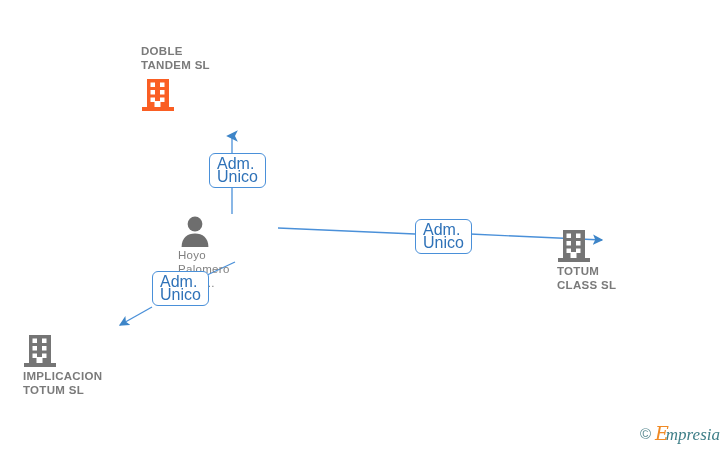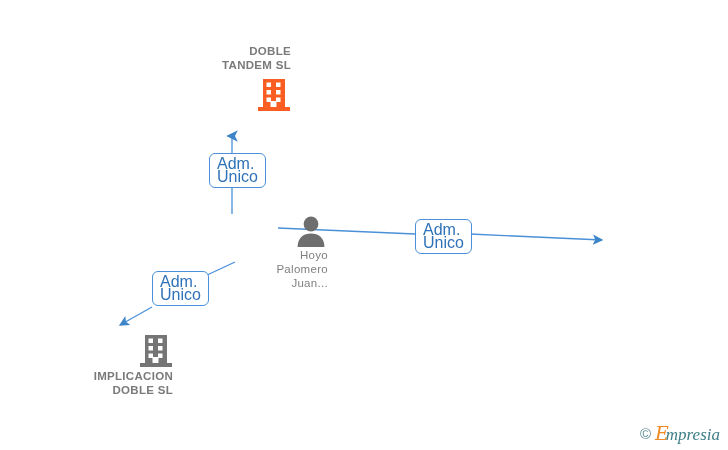--- a/index.html
+++ b/index.html
@@ -21,21 +21,21 @@
   #edge-layer {
     position: absolute;
     left: 0;
     top: 0;
     width: 728px;
     height: 450px;
   }
 
   .node {
     position: absolute;
-    text-align: right;
+    text-align: left;
     width: 150px;
     margin-left: -75px;
   }
   .node .icon-wrap {
     display: block;
     line-height: 0;
   }
   .node-label {
     font-size: 11.5px;
     line-height: 14px;
@@ -159,37 +159,54 @@
       <svg width="34" height="34" viewBox="0 0 34 34" aria-hidden="true">
         <circle cx="17" cy="10" r="7.4" fill="#6e6e6e"></circle>
         <path d="M3.6,33 C3.6,23.6 9.5,19.4 17,19.4 C24.5,19.4 30.4,23.6 30.4,33 Z" fill="#6e6e6e"></path>
       </svg>
     </span>
     <div class="node-label person">Hoyo
 Palomero
 Juan...</div>
   </div>
 
-
-  <div class="node below" style="left:98px; top:333px;">
+  <div class="node below" style="left:632px; top:228px;">
     <span class="icon-wrap">
       <svg width="34" height="36" viewBox="0 0 34 36" aria-hidden="true">
         <rect x="6" y="2" width="22" height="28" fill="#757575"></rect>
         <rect x="1" y="30" width="32" height="4" fill="#757575"></rect>
         <rect x="9.5" y="5.5" width="4.5" height="4.5" fill="#ffffff"></rect>
         <rect x="19" y="5.5" width="4.5" height="4.5" fill="#ffffff"></rect>
         <rect x="9.5" y="13" width="4.5" height="4.5" fill="#ffffff"></rect>
         <rect x="19" y="13" width="4.5" height="4.5" fill="#ffffff"></rect>
         <rect x="9.5" y="20.5" width="4.5" height="4.5" fill="#ffffff"></rect>
         <rect x="19" y="20.5" width="4.5" height="4.5" fill="#ffffff"></rect>
         <rect x="13.5" y="24" width="6" height="6" fill="#ffffff"></rect>
       </svg>
     </span>
+    <div class="node-label company">TOTUM
+CLASS  SL</div>
+  </div>
+
+  <div class="node below" style="left:98px; top:333px;">
+    <span class="icon-wrap">
+      <svg width="34" height="36" viewBox="0 0 34 36" aria-hidden="true">
+        <rect x="6" y="2" width="22" height="28" fill="#757575"></rect>
+        <rect x="1" y="30" width="32" height="4" fill="#757575"></rect>
+        <rect x="9.5" y="5.5" width="4.5" height="4.5" fill="#ffffff"></rect>
+        <rect x="19" y="5.5" width="4.5" height="4.5" fill="#ffffff"></rect>
+        <rect x="9.5" y="13" width="4.5" height="4.5" fill="#ffffff"></rect>
+        <rect x="19" y="13" width="4.5" height="4.5" fill="#ffffff"></rect>
+        <rect x="9.5" y="20.5" width="4.5" height="4.5" fill="#ffffff"></rect>
+        <rect x="19" y="20.5" width="4.5" height="4.5" fill="#ffffff"></rect>
+        <rect x="13.5" y="24" width="6" height="6" fill="#ffffff"></rect>
+      </svg>
+    </span>
     <div class="node-label company">IMPLICACION
-DOBLE  SL</div>
+TOTUM  SL</div>
   </div>
 
   <div class="edge-label" style="left:209px; top:153px;">Adm.
 Unico</div>
 
   <div class="edge-label" style="left:415px; top:219px;">Adm.
 Unico</div>
 
   <div class="edge-label" style="left:152px; top:271px;">Adm.
 Unico</div>

